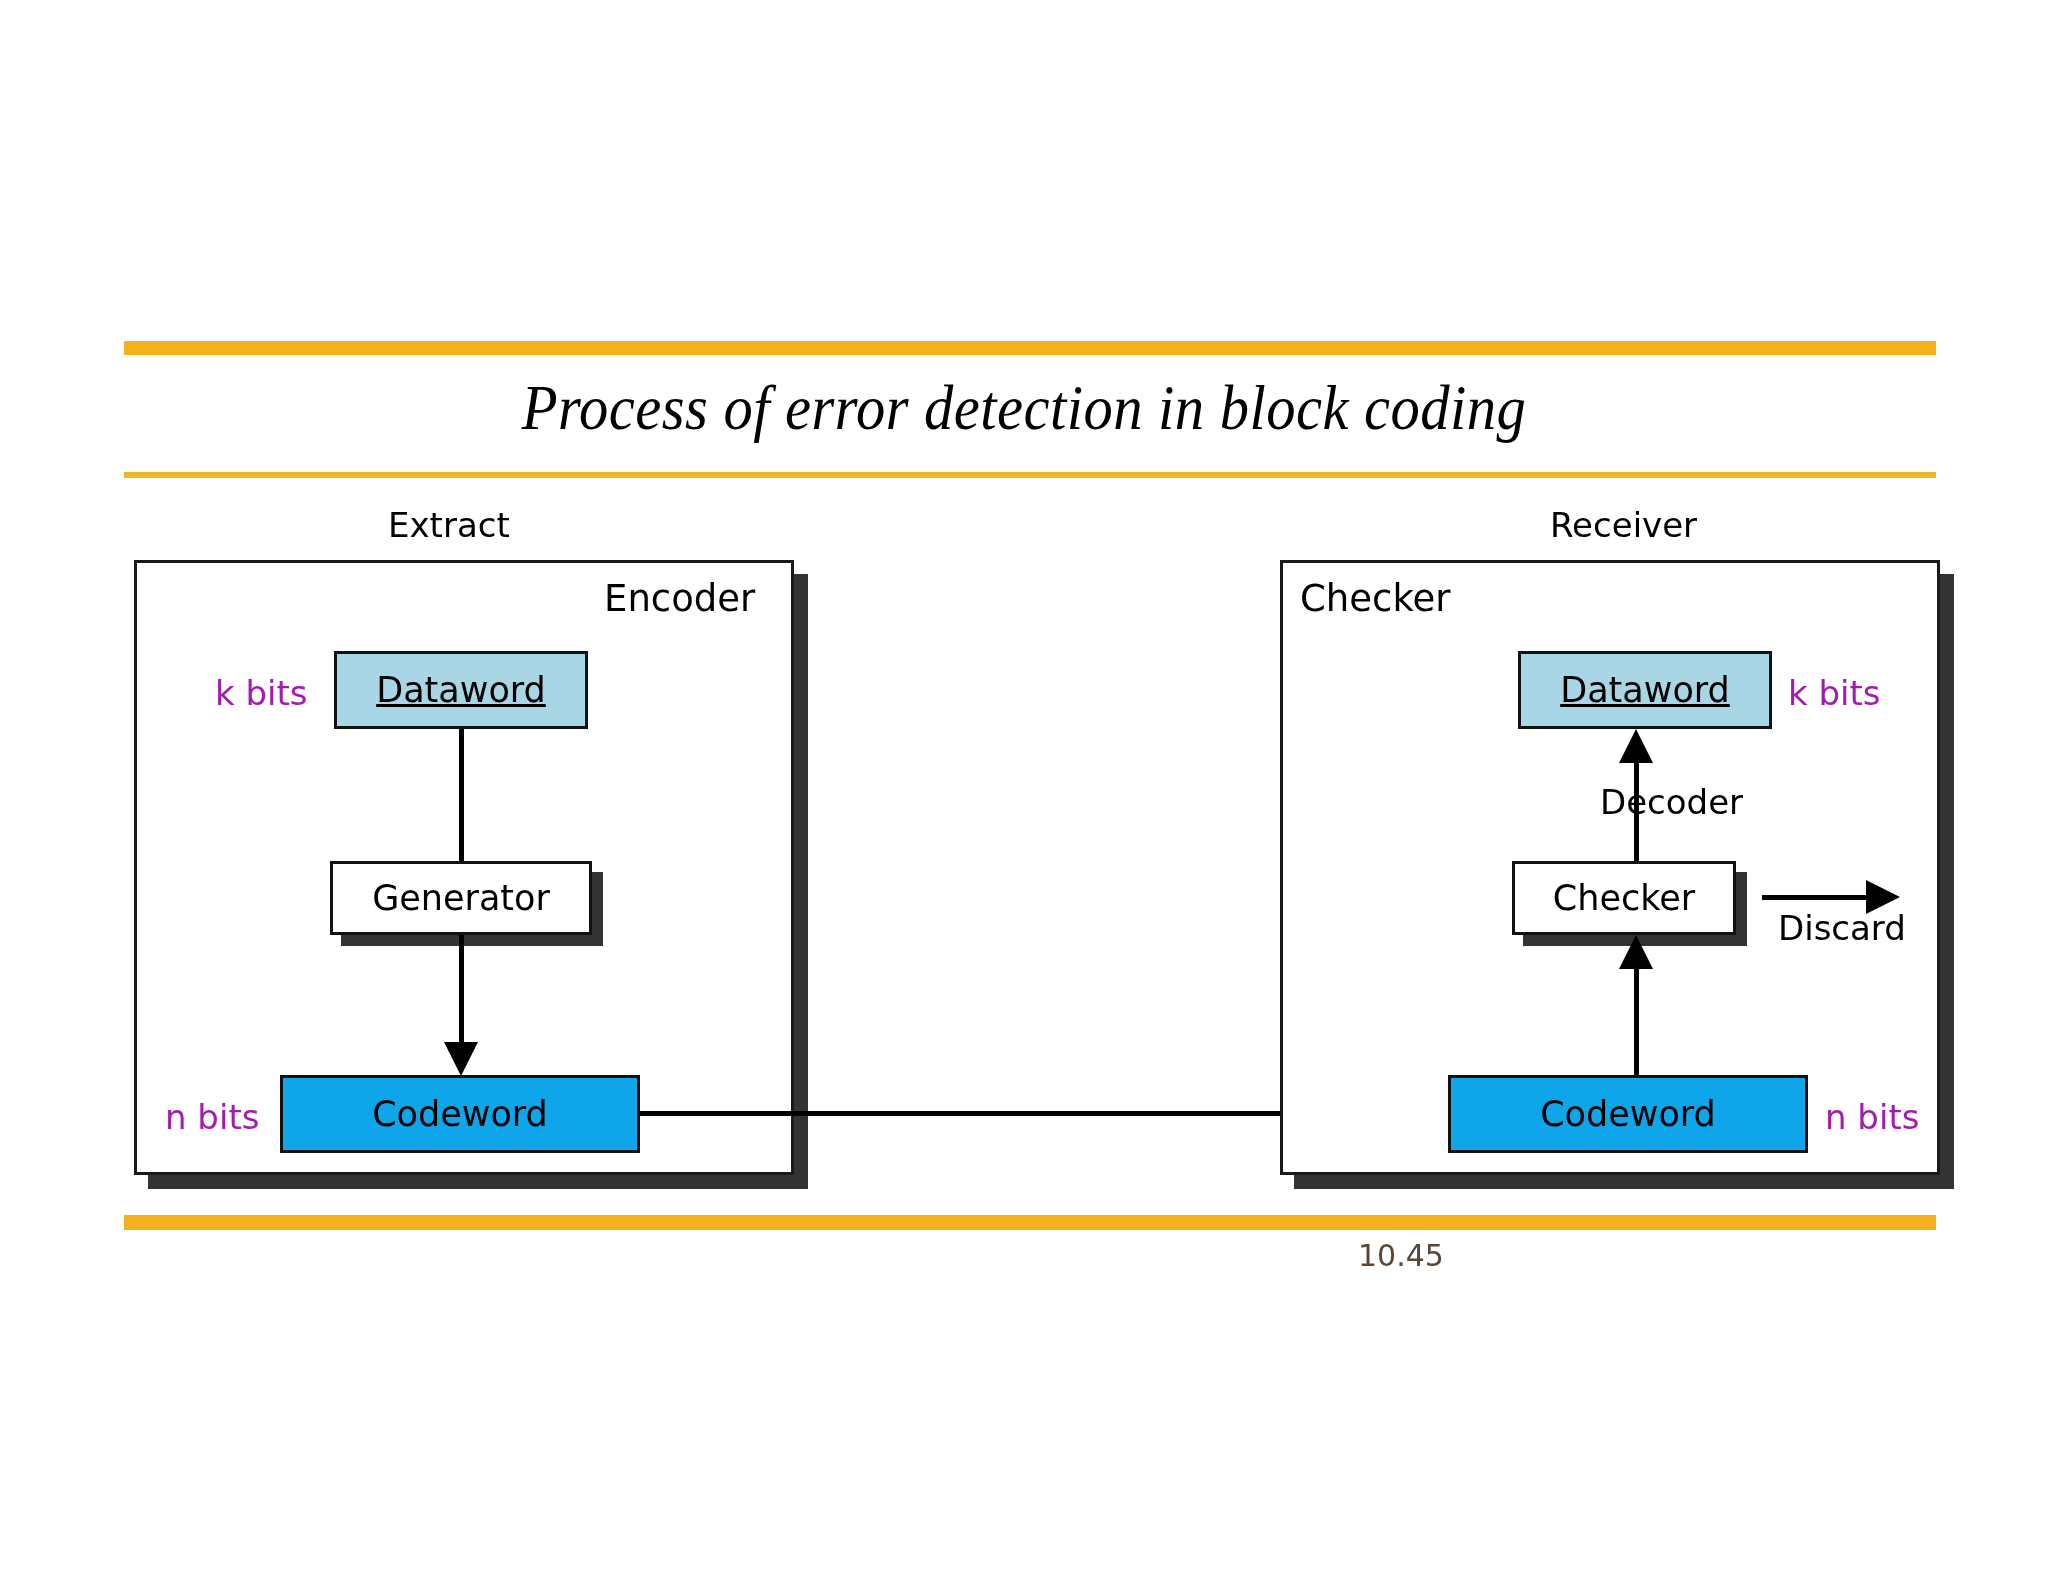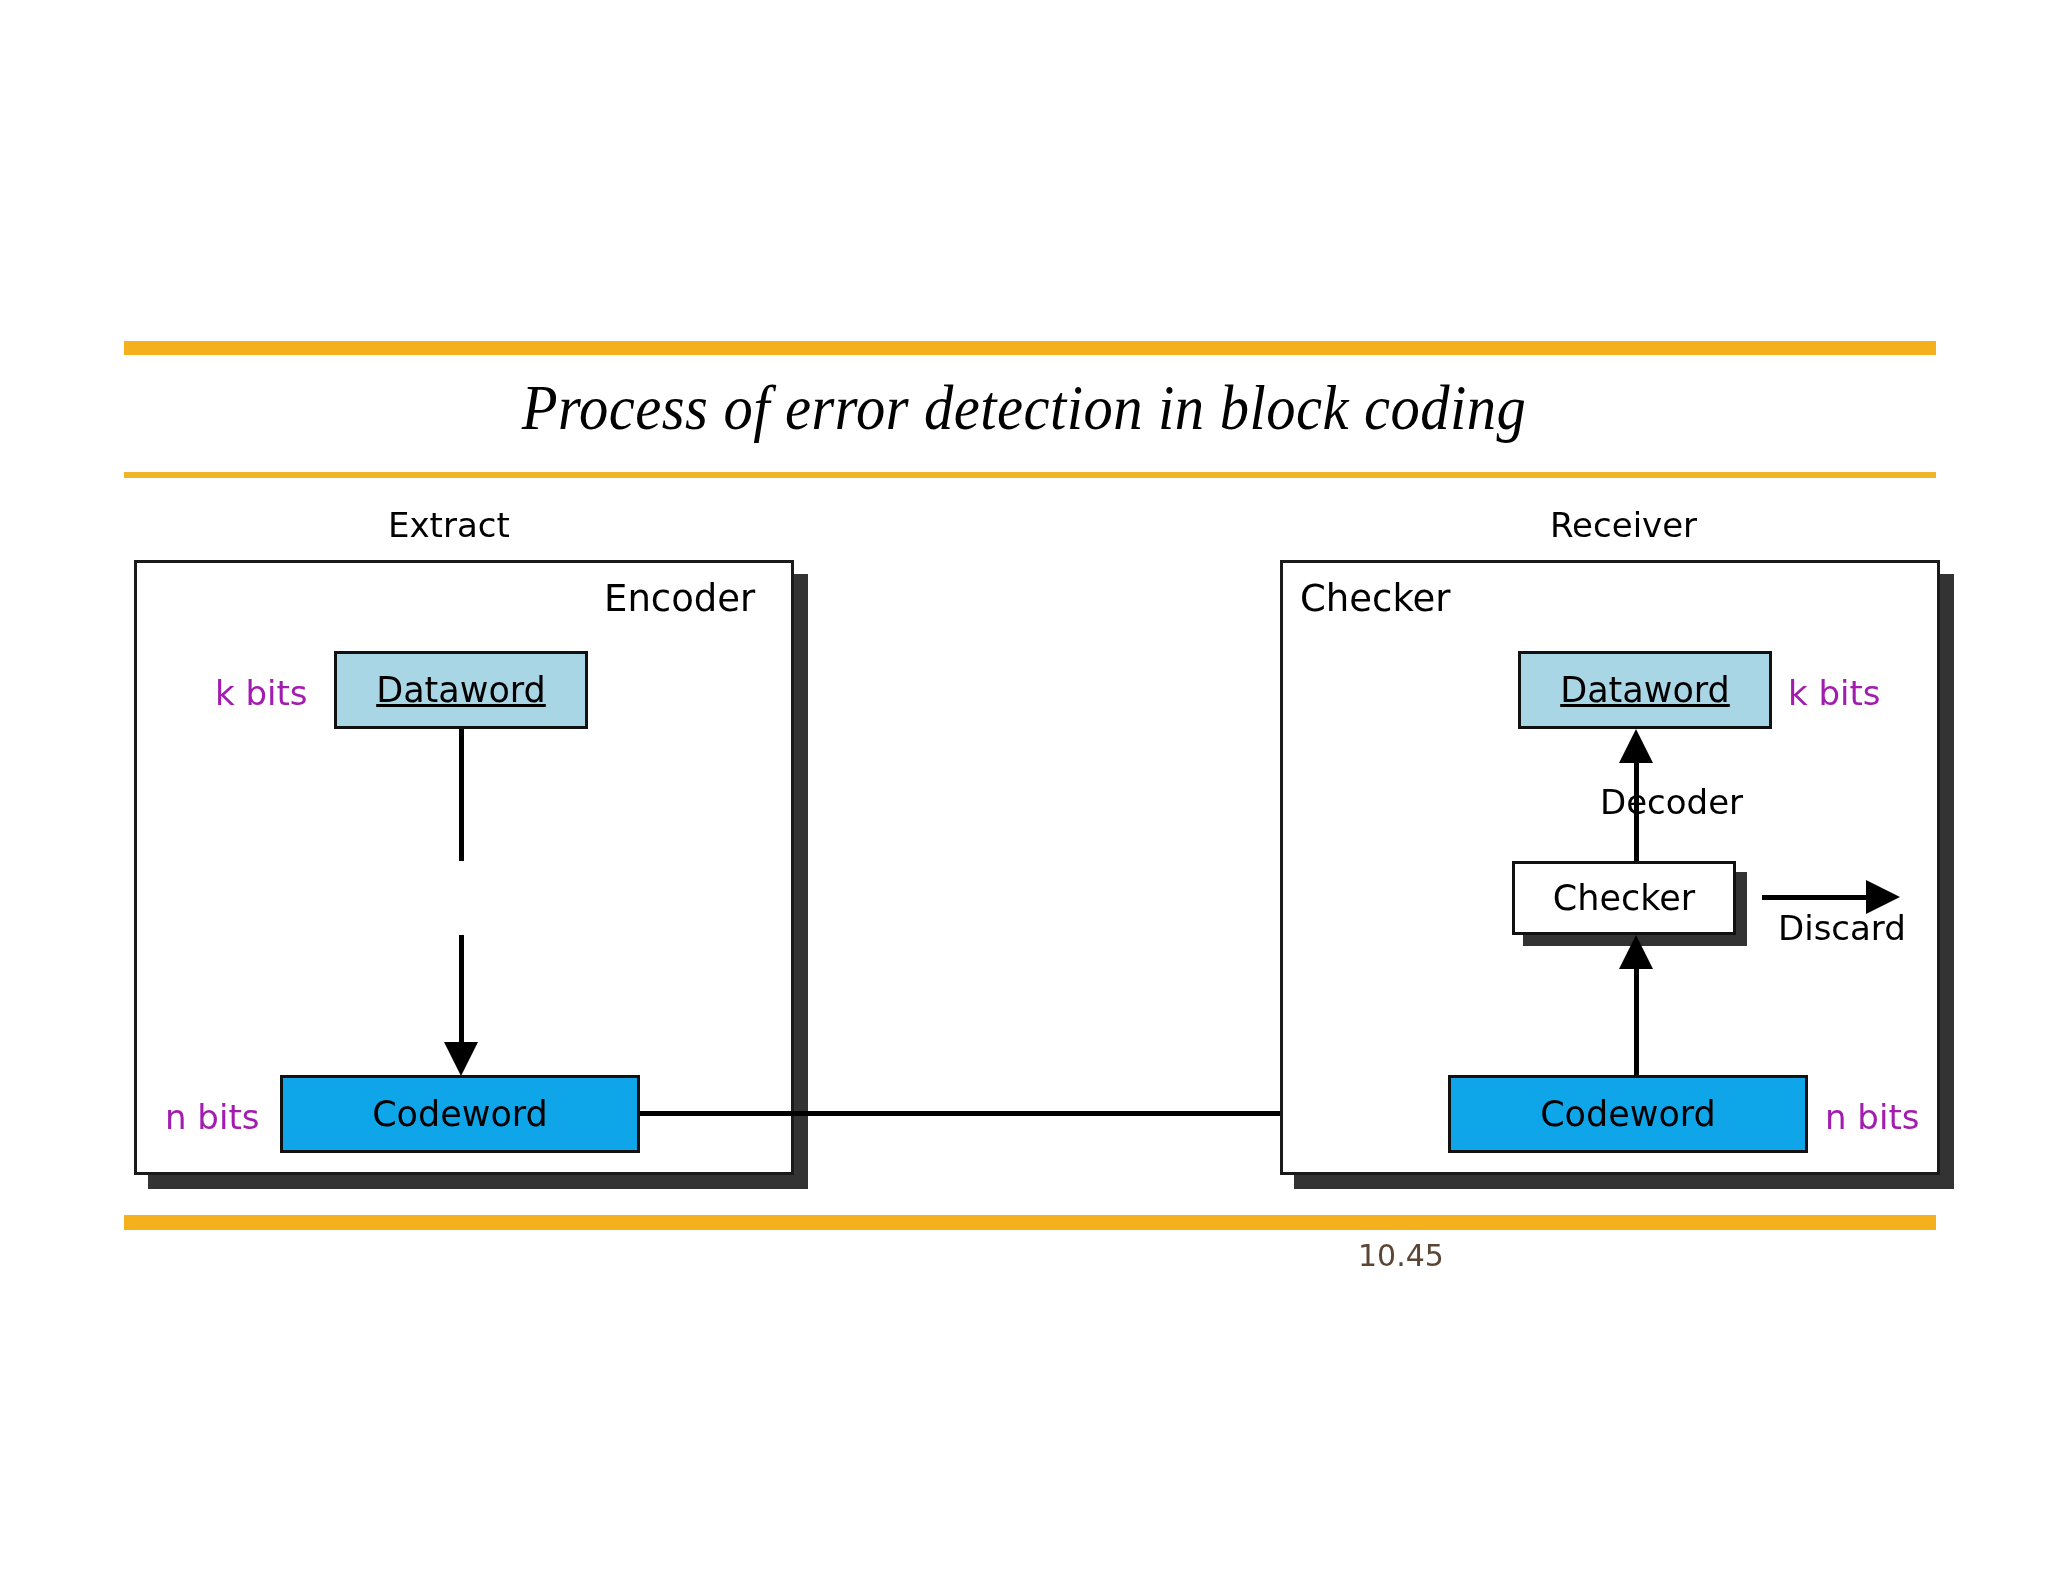--- a/index.html
+++ b/index.html
@@ -211,20 +211,21 @@
   <div class="section-caption cap-sender">Extract</div>
 
   <div class="panel panel-sender"></div>
   <div class="panel-label lbl-encoder">Encoder</div>
 
   <div class="bits-label bits-k-left">k bits</div>
   <div class="node node-blue n-dataword-s">Dataword</div>
 
   <div class="vline c-s1"></div>
 
+  <div class="node node-white n-generator">Generator</div>
 
   <div class="vline c-s2"></div>
   <div class="arrow-head ah-down a-s2"></div>
 
   <div class="bits-label bits-n-left">n bits</div>
   <div class="node node-yellow n-codeword-s">Codeword</div>
 
   <div class="hline c-s3"></div>
   <div class="arrow-head ah-right a-s3"></div>
 

